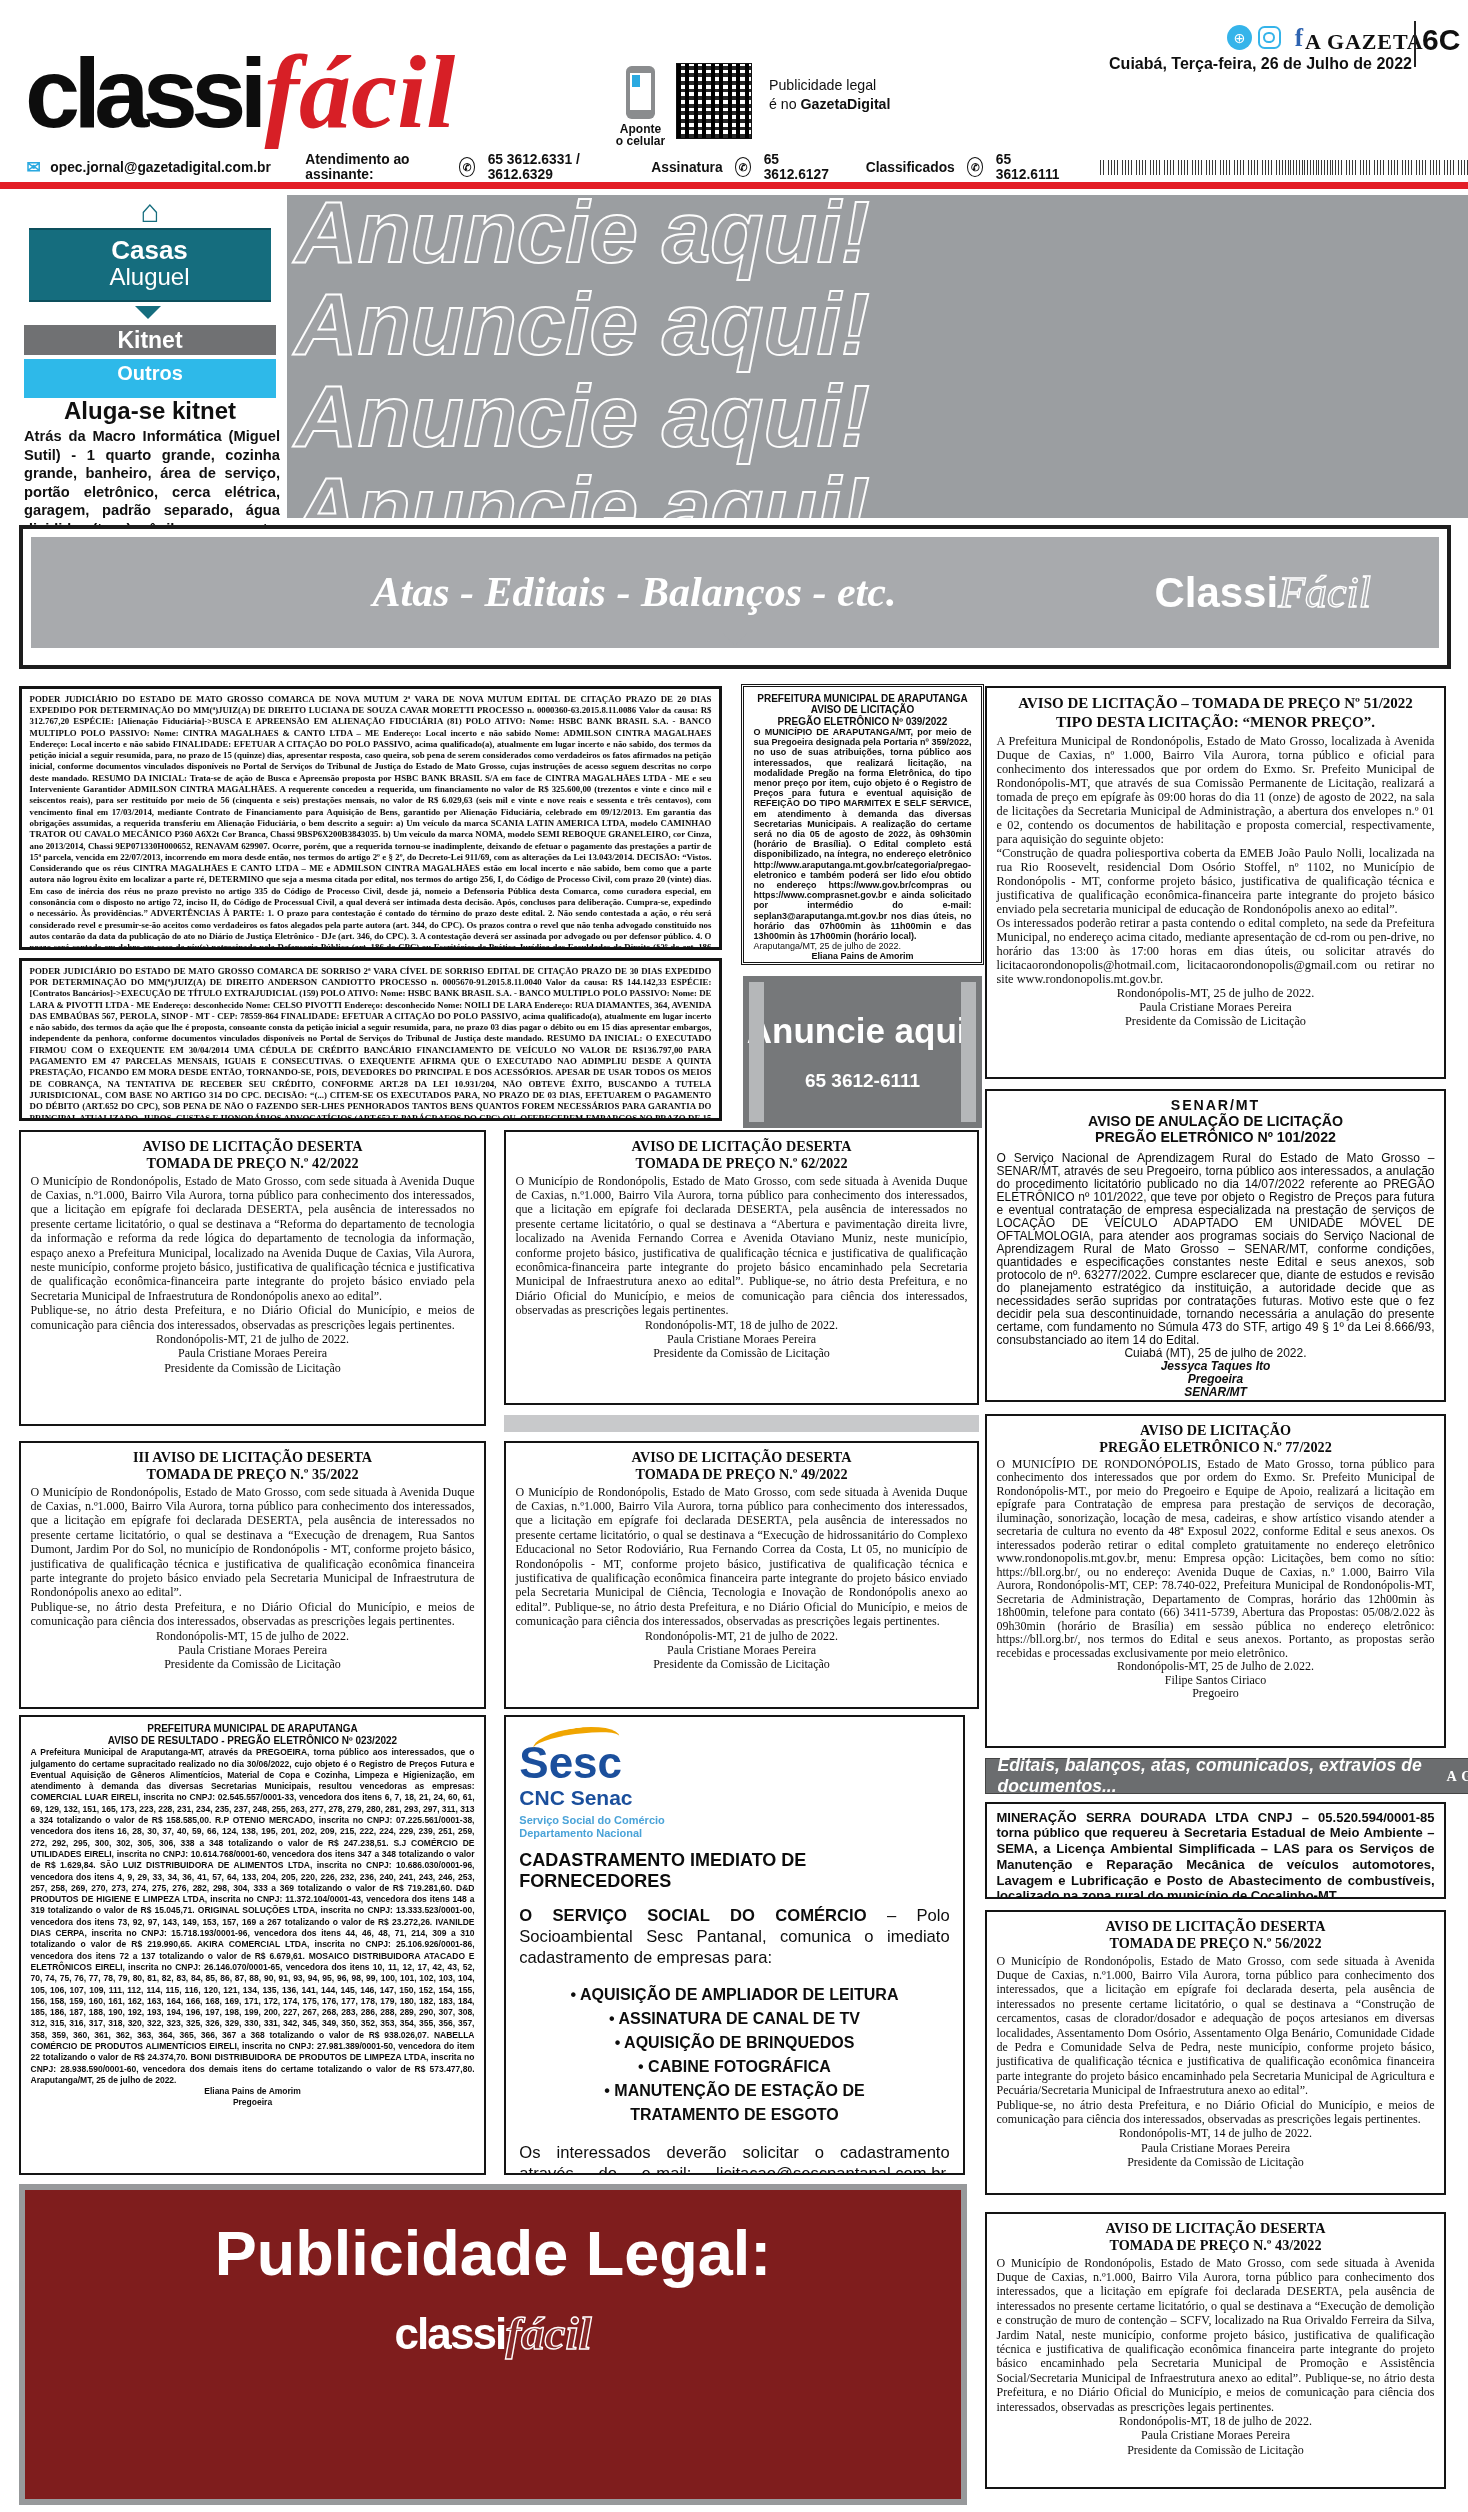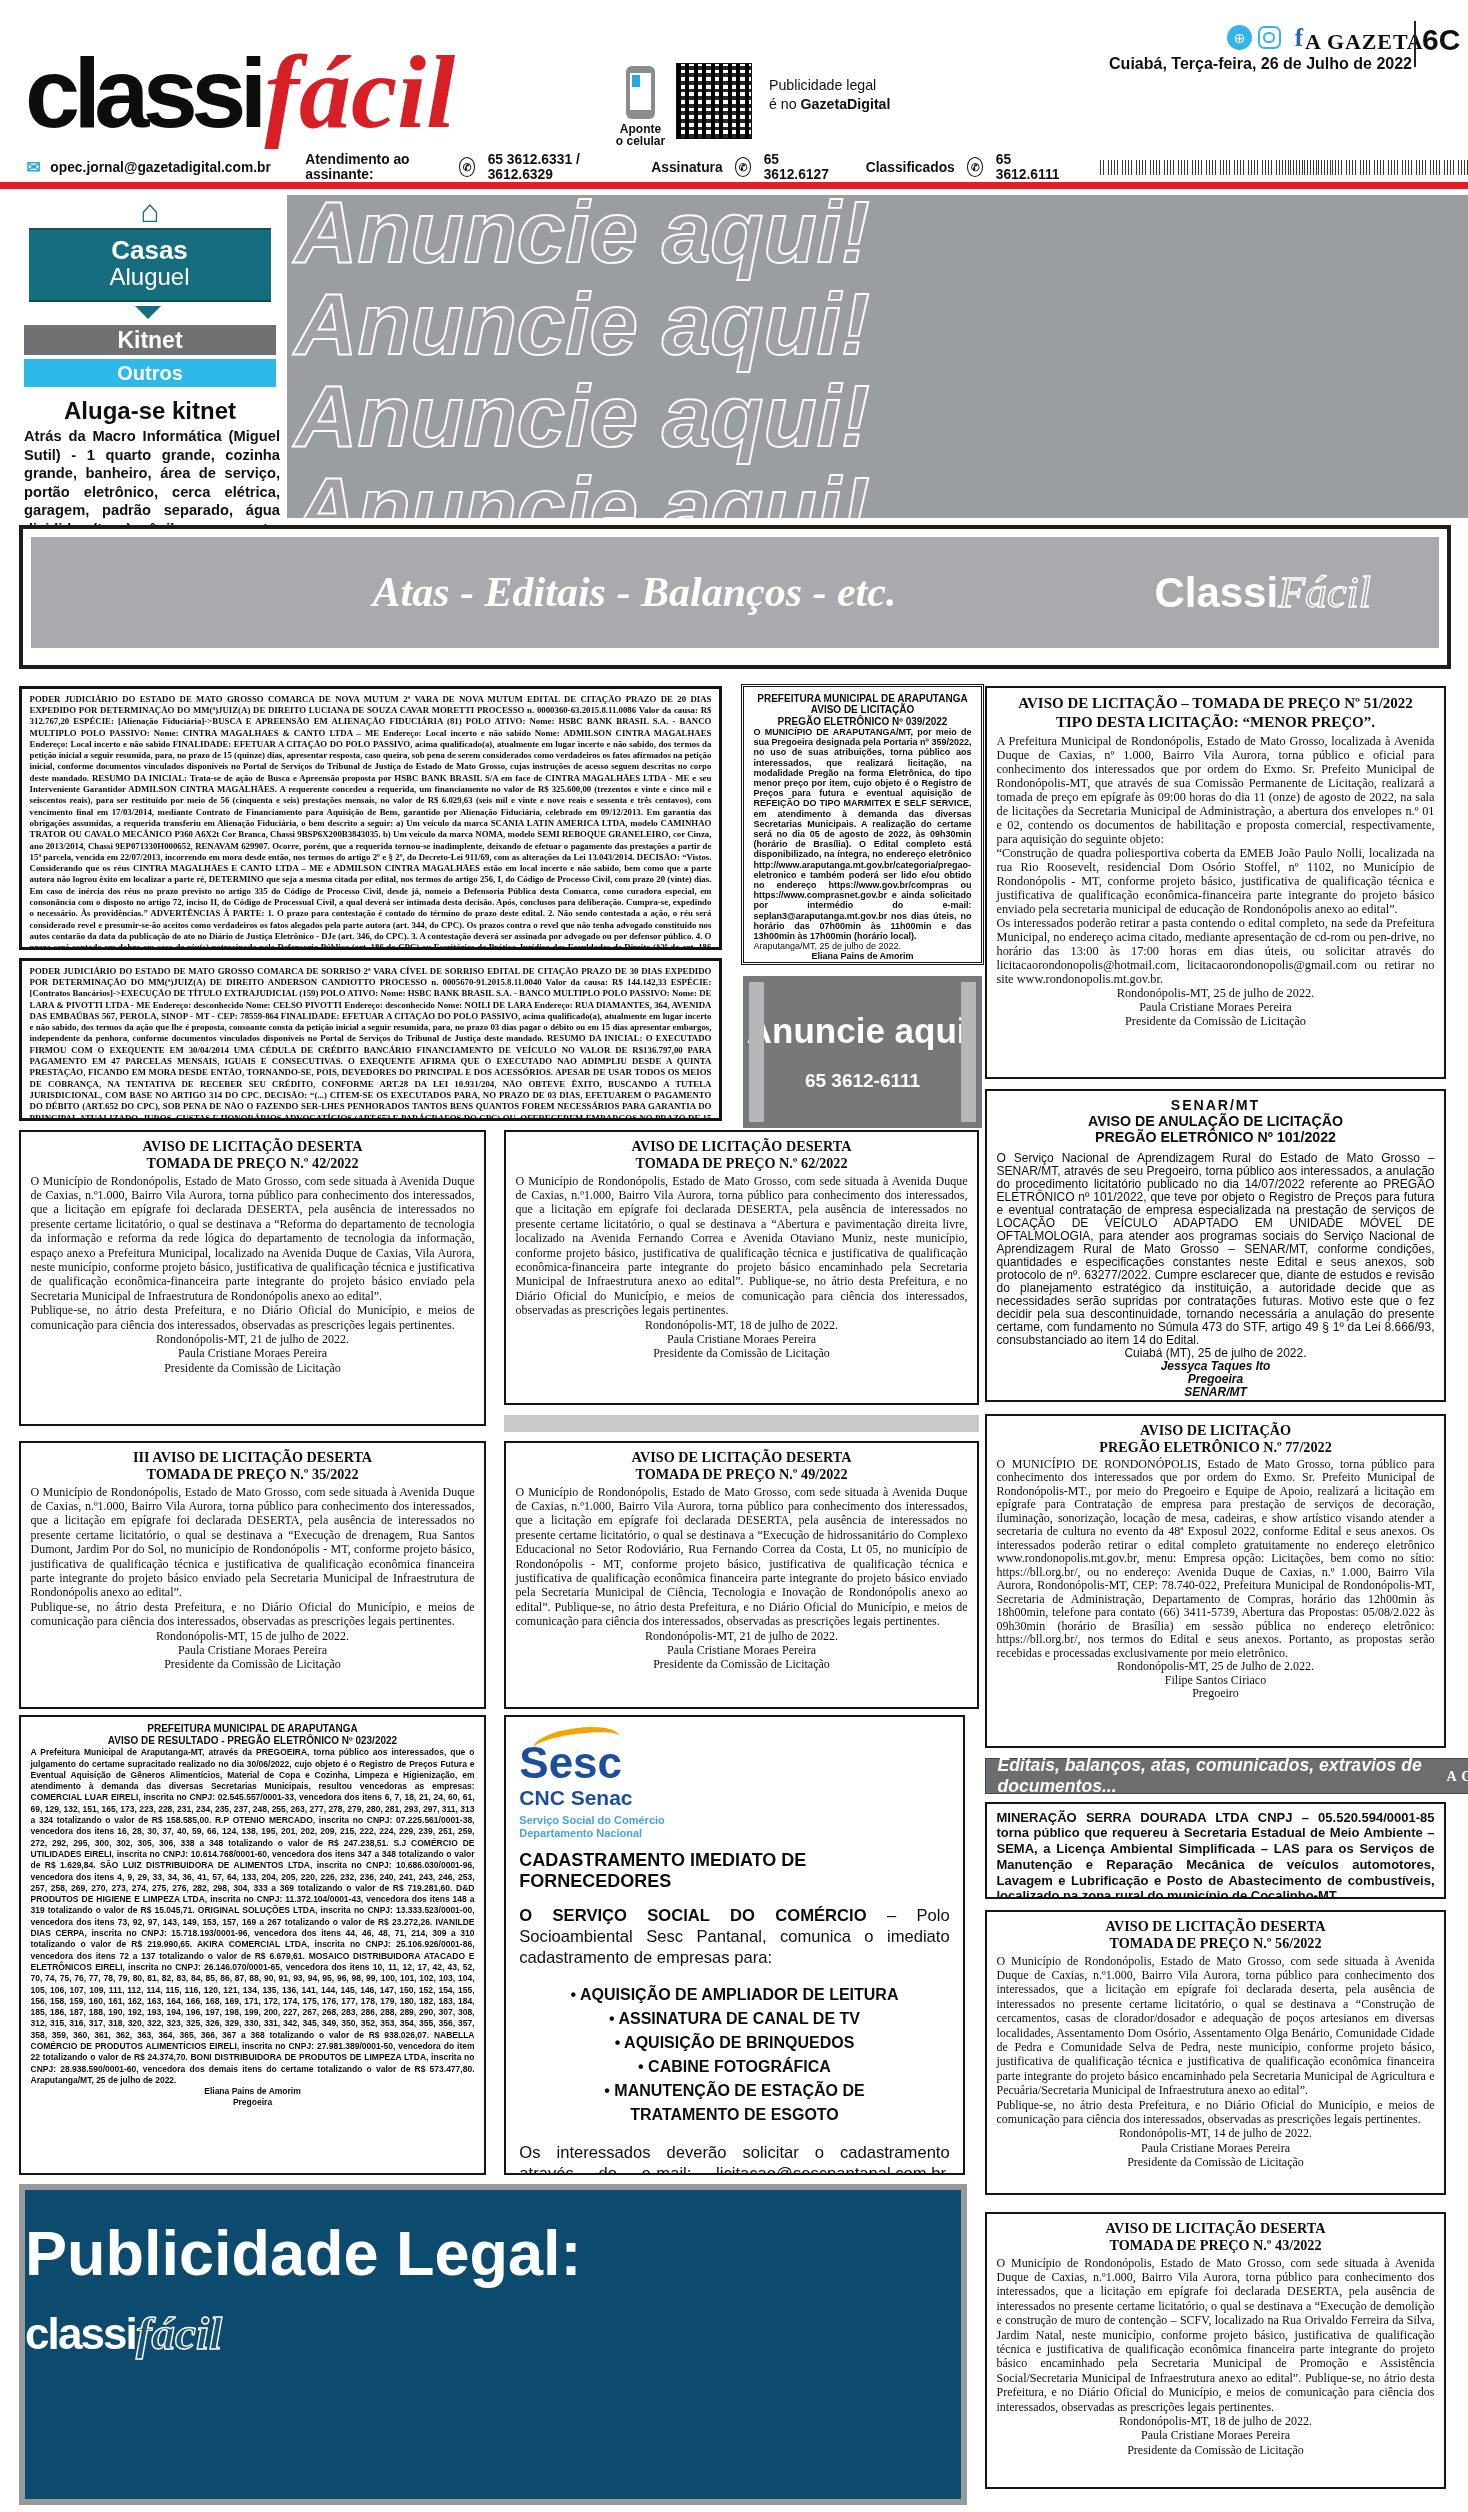--- a/index.html
+++ b/index.html
@@ -52,21 +52,21 @@
   
   .house{left:14.2px;top:197px;width:271px;text-align:center;font-size:32px;color:#156d7e;line-height:28.5px;}
   .cat-badge{left:28.5px;top:228px;width:242px;background:#156d7e;color:#fff;text-align:center;
              padding:5.7px 0 9.5px;border-top:2.8px solid #0d4f5c;border-bottom:2.8px solid #0d4f5c;}
   .cat-badge .t1{font-size:26px;font-weight:900;line-height:28.5px;}
   .cat-badge .t2{font-size:24px;line-height:26.6px;}
   .tri-teal{left:135px;top:306px;width:0;height:0;border-left:13.3px solid transparent;
             border-right:13.3px solid transparent;border-top:13.3px solid #156d7e;}
   .bar-kitnet{left:24px;top:325px;width:252px;height:30px;background:#707173;color:#fff;
               font-size:23px;font-weight:900;text-align:center;line-height:30px;}
-  .bar-outros{left:24px;top:359px;width:252px;height:28px;background:#2eb9e9;color:#fff;
+  .bar-outros{left:24px;top:359px;width:252px;height:39px;background:#2eb9e9;color:#fff;
               font-size:20px;font-weight:900;text-align:center;line-height:28.5px;}
   .kit-title{left:24px;top:397px;width:252px;text-align:center;font-size:24px;font-weight:900;}
   .kit-body{left:24px;top:427px;width:256px;font-size:14.7px;font-weight:bold;line-height:18.5px;}
   .kit-web{left:150px;top:541px;background:#57585a;color:#fff;font-size:11.4px;font-weight:bold;
            padding:1.9px 6.6px;}
 
   
   .banner{left:287px;top:195px;width:1182px;height:323px;background:#9b9ea1;overflow:hidden;}
   .anun-wrap{position:absolute;left:7.6px;top:-9.5px;width:1035px;}
   .anun{font-size:87px;line-height:92px;font-weight:900;font-style:italic;
@@ -130,22 +130,22 @@
   .sesc-swoosh{width:87px;height:23px;border-top:6.6px solid #f0a500;border-radius:50%;
                transform:rotate(-8deg);margin:1.9px 0 -15px 13.3px;}
   .sesc-logo2{color:#1b4f9c;font-weight:900;font-size:21px;margin-top:1.9px;}
   .sesc-sub{color:#4aa3d8;font-size:11px;font-weight:bold;line-height:13.3px;margin-top:3.8px;}
   .sesc-title{font-size:18px;font-weight:900;text-align:left;margin-top:9.5px;}
   .sesc-intro{font-size:16.6px;line-height:21px;text-align:justify;margin-top:13.3px;}
   .sesc-items{font-size:16px;font-weight:900;text-align:center;line-height:24px;margin-top:15px;}
   .sesc-footer{font-size:16.6px;line-height:21px;text-align:justify;margin-top:15px;}
 
   
-  .publeg{left:19px;top:2184px;width:948px;height:321px;background:#0c4a6e;border:6.6px solid #97999b;
-          box-sizing:border-box;color:#fff;}
+  .publeg{left:19px;top:2184px;width:948px;height:321px;background:#7f1d1d;border:6.6px solid #97999b;
+          box-sizing:border-box;text-align:center;color:#fff;}
   .pl-title{font-size:63px;font-weight:900;margin-top:26.6px;}
   .pl-sub{color:#8f969b;font-size:29px;font-weight:900;line-height:37px;margin-top:17px;}
   .pl-logo{margin-top:17px;}
   .pl-logo .c1{font-weight:900;font-size:44px;color:#fff;letter-spacing:-1.9px;}
   .pl-logo .c2{font-family:"Liberation Serif",serif;font-style:italic;font-weight:bold;font-size:47px;
                color:rgba(255,255,255,0.05);-webkit-text-stroke:1.4px #fff;}
 </style>
 </head>
 <body>
 

